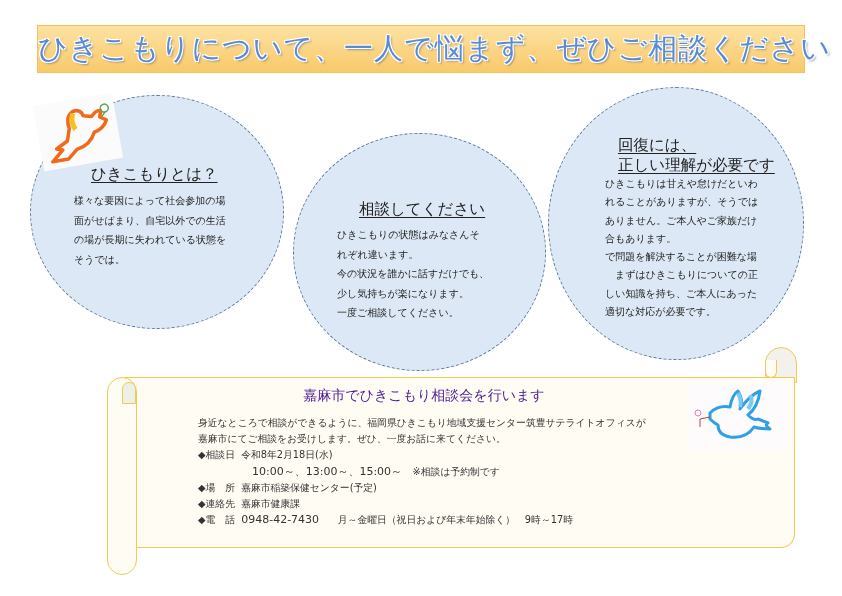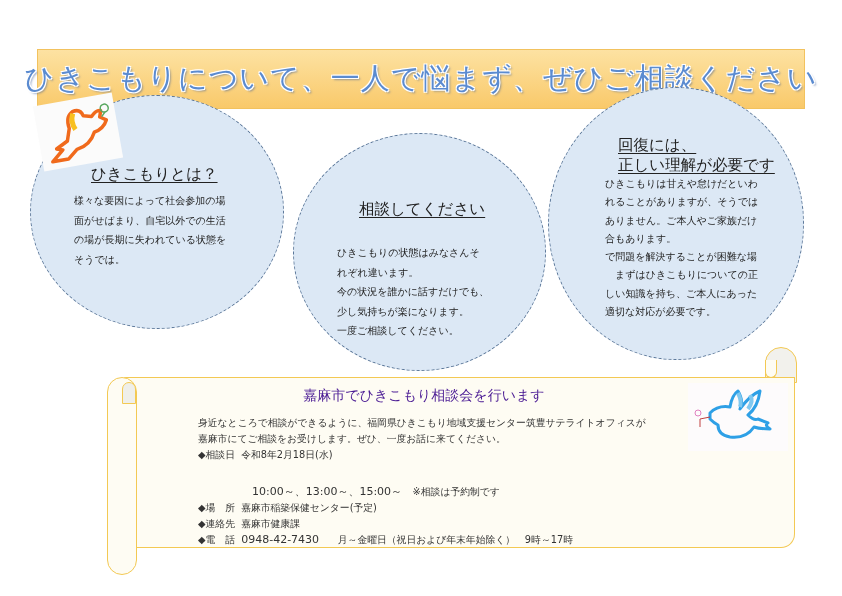--- a/index.html
+++ b/index.html
@@ -3,25 +3,25 @@
 <meta charset="utf-8">
 <style>
   html, body { margin:0; padding:0; }
   body {
     width:842px; height:596px; position:relative; overflow:hidden;
     background:#ffffff;
     font-family:"DejaVu Sans", "Liberation Sans", sans-serif;
     color:#222;
   }
   .banner {
-    position:absolute; left:37px; top:25px; width:768px; height:60px;
+    position:absolute; left:37px; top:25px; width:768px; height:48px;
     background:linear-gradient(#fde2a2, #f9c96a);
     border:1px solid #f2c25e;
     box-sizing:border-box;
-    display:flex; align-items:center; justify-content:center;margin-top:24px;
+    display:flex; align-items:center; 
   }
   .banner-title {
     font-size:29px; letter-spacing:1px;
     color:#5b8bd0;
     text-shadow: 0 0 1px #ffffff, 1px 1px 0 #ffffff, -1px -1px 0 #ffffff, 1px -1px 0 #ffffff, -1px 1px 0 #ffffff, 2px 2px 2px rgba(60,90,150,0.5);
     font-weight:normal;
     white-space:nowrap;
   }
   .circle {
     position:absolute;
@@ -90,21 +90,21 @@
   }
   .scroll-title {
     position:absolute; left:124px; top:387px; width:600px; text-align:center;
     font-size:14px; color:#4c1d95;
   }
   .scroll-text {
     position:absolute; left:198px; top:415px; font-size:9.8px; color:#333;
     line-height:16.2px; white-space:nowrap;
   }
   .scroll-text .row { display:block; height:16.2px; }
-  .indent { padding-left:54px;margin-top:20px; }
+  .indent { padding-left:54px; }
   .bird2 {
     position:absolute; left:688px; top:383px; width:100px; height:68px;
     background:#fdfbfc;
   }
   svg { display:block; }
 </style>
 </head>
 <body>
 
 <div class="banner">
@@ -123,21 +123,21 @@
 <div class="ctitle" style="left:91px; top:164px;">ひきこもりとは？</div>
 <div class="cbody" style="left:74px; top:191px;">
   <span>様々な要因によって社会参加の場</span>
   <span>面がせばまり、自宅以外での生活</span>
   <span>の場が長期に失われている状態を</span>
   <span>そうでは。</span>
 </div>
 
 <div class="circle c2"></div>
 <div class="ctitle" style="left:359px; top:199px;">相談してください</div>
-<div class="cbody" style="left:337px; top:225px;margin-top:18px;">
+<div class="cbody" style="left:337px; top:225px;">
   <span>ひきこもりの状態はみなさんそ</span>
   <span>れぞれ違います。</span>
   <span>今の状況を誰かに話すだけでも、</span>
   <span>少し気持ちが楽になります。</span>
   <span>一度ご相談してください。</span>
 </div>
 
 <div class="circle c3"></div>
 <div class="ctitle" style="left:618px; top:135px;">回復には、</div>
 <div class="ctitle" style="left:618px; top:155px;">正しい理解が必要です</div>

